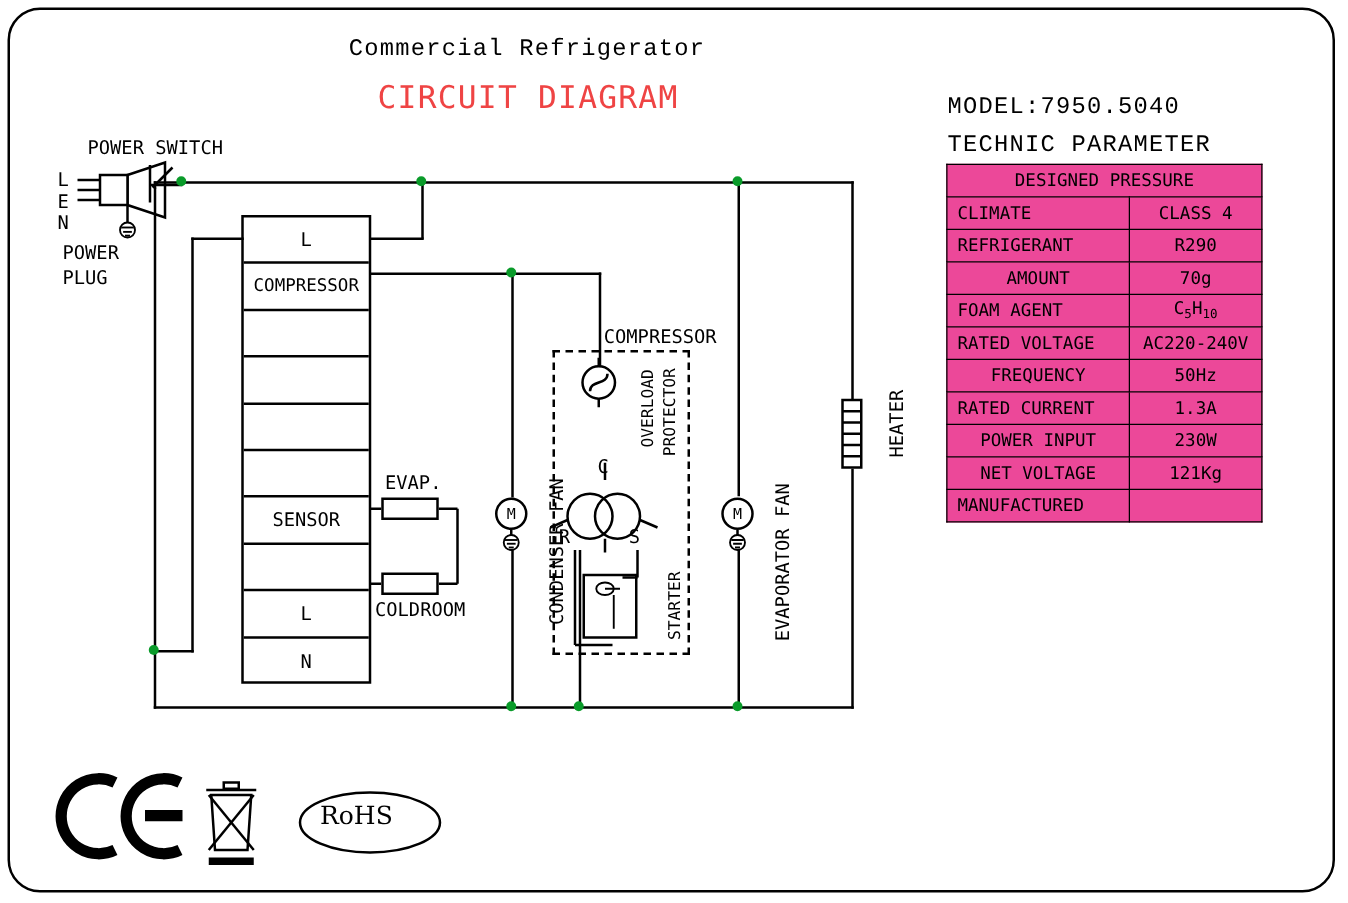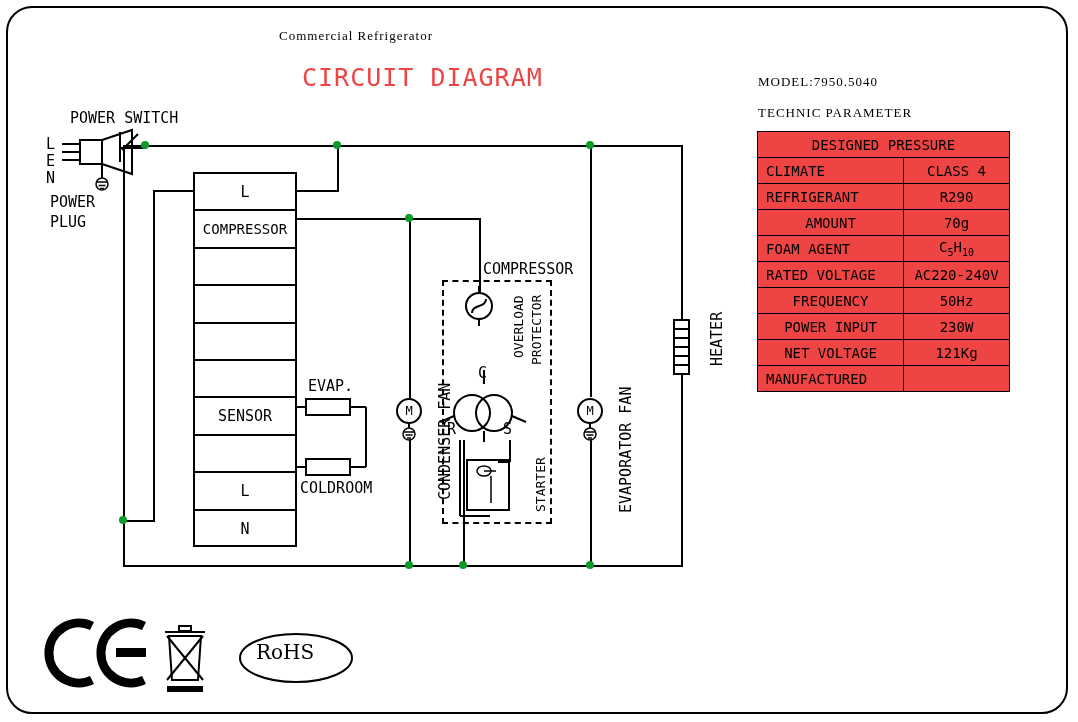--- a/index.html
+++ b/index.html
@@ -24,22 +24,22 @@
     position: absolute;
     left: 6px; top: 6px;
     width: 1062px; height: 708px;
     box-sizing: border-box;
     border: 2px solid #000;
     border-radius: 26px;
   }
 
   
   .title-small {
-    font-family: Liberation Serif, serif;
-    font-size: 13px;
+    font-family: Liberation Mono, monospace;
+    font-size: 19px;
     letter-spacing: 1px;
     color: #000;
     white-space: nowrap;
     text-align: right;
   }
   .title-big {
     font-family: "DejaVu Sans Mono", monospace;
     font-size: 25px;
     letter-spacing: 1px;
     color: #ef4444;
@@ -96,21 +96,21 @@
     white-space: nowrap;
   }
   #termblock .cell:last-child { border-bottom: none; }
 
   
   #spec {
     position: absolute;
     left: 757px; top: 131px;
     width: 253px;
     border-collapse: collapse;
-    background: #ef4444;
+    background: #ec4899;
   }
   #spec td {
     border: 1px solid #000;
     font-family: "DejaVu Sans Mono", monospace;
     font-size: 14px;
     color: #000;
     height: 25px;
     padding: 0 4px;
     white-space: nowrap;
   }
@@ -186,20 +186,24 @@
       <td class="k">FOAM AGENT</td>
       <td class="v">C<span class="sub">5</span>H<span class="sub">10</span></td>
     </tr>
     <tr>
       <td class="k">RATED VOLTAGE</td>
       <td class="v muted">AC220-240V</td>
     </tr>
     <tr>
       <td class="k" style="text-align:center;padding-left:4px;">FREQUENCY</td>
       <td class="v">50Hz</td>
+    </tr>
+    <tr>
+      <td class="k">RATED CURRENT</td>
+      <td class="v">1.3A</td>
     </tr>
     <tr>
       <td class="k" style="text-align:center;padding-left:4px;">POWER INPUT</td>
       <td class="v">230W</td>
     </tr>
     <tr>
       <td class="k" style="text-align:center;padding-left:4px;">NET VOLTAGE</td>
       <td class="v">121Kg</td>
     </tr>
     <tr>

